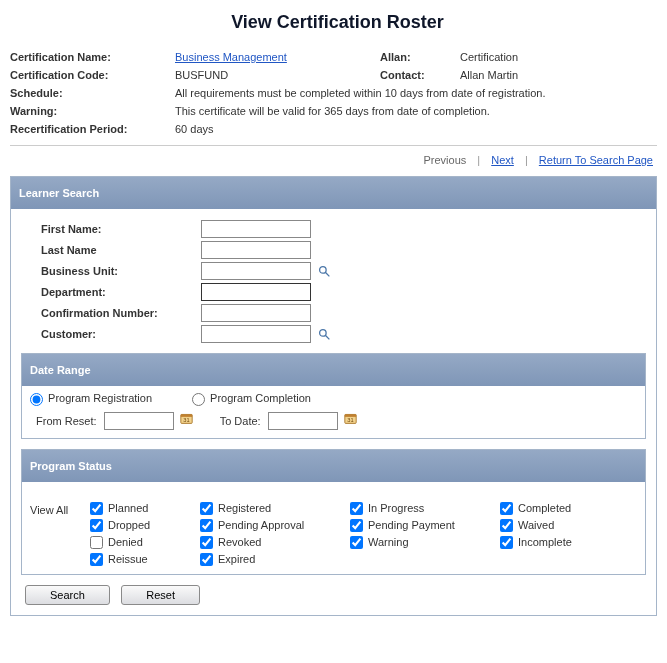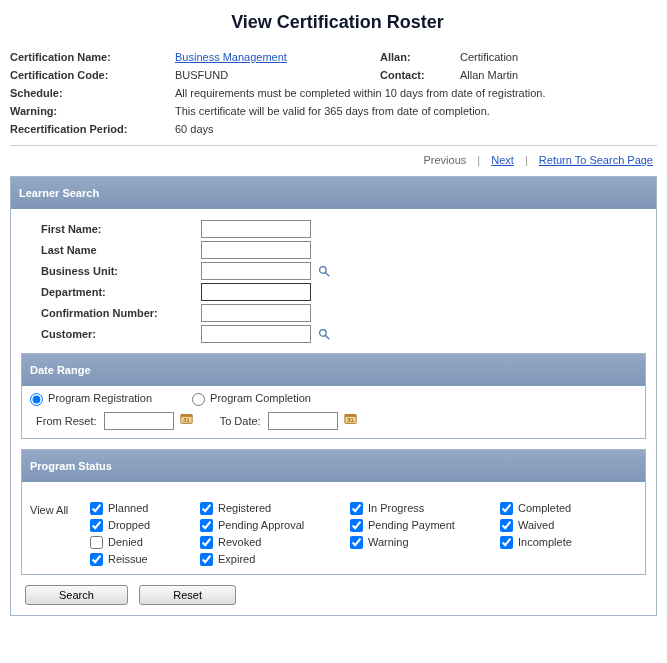--- a/index.html
+++ b/index.html
@@ -100,21 +100,21 @@
     grid-template-columns: 110px 150px 150px 120px;
     row-gap:4px;
     flex:1;
   }
   .status-grid label { display:flex; align-items:flex-start; gap:3px; }
   .btn {
     background: linear-gradient(#fafafa,#dcdde1);
     border:1px solid #8a8a8a;
     border-radius:3px;
     font-size:11px;
-    padding:3px 33px;
+    padding:3px 24px;
     cursor:pointer;
     margin-right:8px;
   }
   .btn-row { margin-top:10px; padding-left:4px; }
   input[type=checkbox], input[type=radio]{ margin:0 2px 0 0; vertical-align:middle;}
 </style>
 </head>
 <body>
 
 <h1 class="page-title">View Certification Roster</h1>

